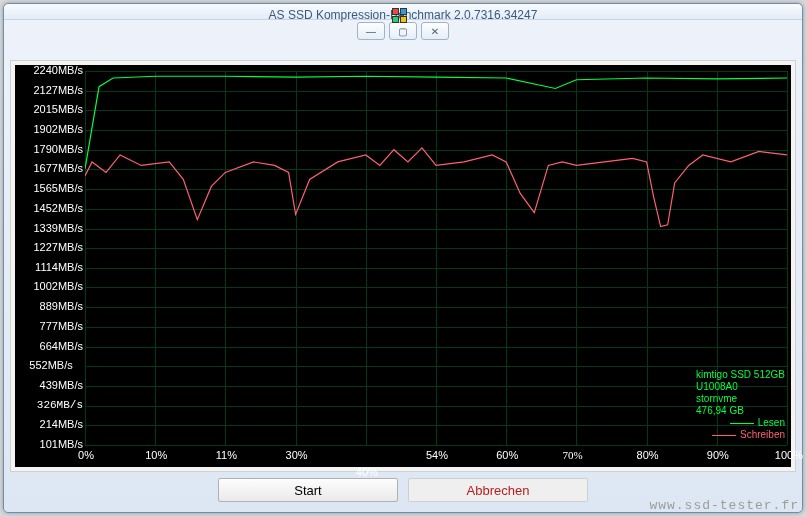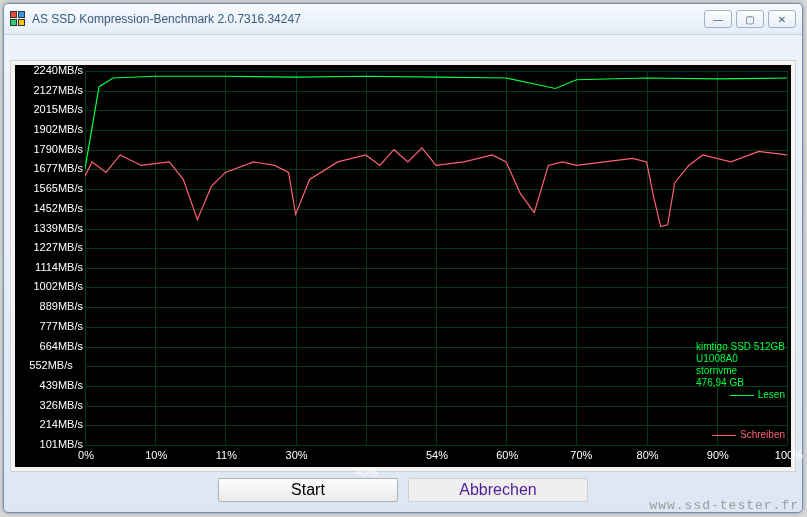--- a/index.html
+++ b/index.html
@@ -17,24 +17,25 @@
     width: 800px; height: 510px;
     background: linear-gradient(#eef3fa, #dde7f3);
     border: 1px solid #6a8fb5;
     border-radius: 5px;
     box-shadow: 0 0 4px rgba(0,0,0,0.3);
   }
   .titlebar {
     height: 16px;
     display: flex;
     align-items: center;
-    padding: 15px 6px;
+    padding: 4px 6px;
     background: linear-gradient(#f7fbff, #e3ecf7);
     border-bottom: 1px solid #c8d4e3;
     border-radius: 5px 5px 0 0;
+    flex-direction: column;
   }
   .app-icon { width: 16px; height: 16px; margin-right: 6px; display:inline-block; position:relative; }
   .app-icon .sq { position:absolute; width:7px; height:7px; border:1px solid #333; }
   .app-icon .s1 { background:#e74c3c; left:0; top:0; }
   .app-icon .s2 { background:#3498db; left:8px; top:0; }
   .app-icon .s3 { background:#2ecc71; left:0; top:8px; }
   .app-icon .s4 { background:#f1c40f; left:8px; top:8px; }
   .title { color: #3b5a7a; font-size: 12px; flex: 1; }
   .win-controls { display:flex; gap:4px; }
   .win-btn {
@@ -88,38 +89,38 @@
     position:absolute;
     right:6px; bottom:26px;
     font-size: 10px;
     font-family: Arial, sans-serif;
     line-height: 1.2;
   }
   .legend .drv { color:#00ff40; }
   .legend-row { display:flex; align-items:center; justify-content:flex-end; gap:4px; }
   .legend-line { width:24px; height:0; border-top:1px solid; display:inline-block; }
   .lesen { color:#00ff40; }
-  .schreiben { color:#ff6070;margin-top:28px; }
+  .schreiben { color:#ff6070; }
   .button-row {
     position:absolute;
     left:6px; right:6px; bottom:8px;
     height:26px;
     display:flex;
     justify-content:center;
     gap:10px;
   }
   .btn {
     width: 180px; height: 24px;
     border: 1px solid #b0b0b0;
     background: linear-gradient(#fdfdfd, #eaeaea);
     border-radius: 2px;
-    font-size: 16px;
+    font-size: 13px;
     display:flex; align-items:center; justify-content:center;
   }
-  .btn.disabled { color:#4c1d95; background:#efefef; border-color:#cfcfcf; }
+  .btn.disabled { color:#b91c1c; background:#efefef; border-color:#cfcfcf; }
   .watermark {
     position:absolute;
     right:8px; bottom:4px;
     color:#9c9c9c;
     font-family: "Courier New", monospace;
     font-size: 13px;
     letter-spacing: 1px;
   }
 </style>
 </head>
@@ -140,21 +141,21 @@
       <div class="win-btn">✕</div>
     </div>
   </div>
 
 
   <div class="client">
     <div class="chart-area">
       <div id="ylabels">
           <div class="ylabel" style="left: 4px; top: 373px; width: 64px; text-align: right;">101MB/s</div>
           <div class="ylabel" style="left: 4px; top: 353.242px; width: 64px; text-align: right;">214MB/s</div>
-          <div class="ylabel" style="left: 4px; top: 333.659px; width: 64px; text-align: right;">326MB/s</div>
+          <div class="ylabel" style="left: 4px; top: 333.659px; width: 64px; text-align: right; font-family: Liberation Mono, monospace;">326MB/s</div>
           <div class="ylabel" style="left: 4px; top: 313.901px; width: 64px; text-align: right;">439MB/s</div>
           <div class="ylabel" style="left: 4px; top: 294.144px; width: 64px; text-align: center;">552MB/s</div>
           <div class="ylabel" style="left: 4px; top: 274.561px; width: 64px; text-align: right;">664MB/s</div>
           <div class="ylabel" style="left: 4px; top: 254.803px; width: 64px; text-align: right;">777MB/s</div>
           <div class="ylabel" style="left: 4px; top: 235.22px; width: 64px; text-align: right;">889MB/s</div>
           <div class="ylabel" style="left: 4px; top: 215.462px; width: 64px; text-align: right;">1002MB/s</div>
           <div class="ylabel" style="left: 4px; top: 195.879px; width: 64px; text-align: right;">1114MB/s</div>
           <div class="ylabel" style="left: 4px; top: 176.121px; width: 64px; text-align: right;">1227MB/s</div>
           <div class="ylabel" style="left: 4px; top: 156.538px; width: 64px; text-align: right;">1339MB/s</div>
           <div class="ylabel" style="left: 4px; top: 136.78px; width: 64px; text-align: right;">1452MB/s</div>
@@ -167,21 +168,21 @@
           <div class="ylabel" style="left: 4px; top: -1px; width: 64px; text-align: right;">2240MB/s</div>
         </div>
       <div id="xlabels">
           <div class="xlabel" style="top: 384px; left: 56px; width: 30px; text-align: center;">0%</div>
           <div class="xlabel" style="top: 384px; left: 126.2px; width: 30px; text-align: center;">10%</div>
           <div class="xlabel" style="top: 384px; left: 196.4px; width: 30px; text-align: center;">11%</div>
           <div class="xlabel" style="top: 384px; left: 266.6px; width: 30px; text-align: center;">30%</div>
           <div class="xlabel" style="top: 401px; left: 336.8px; width: 30px; text-align: center;">40%</div>
           <div class="xlabel" style="top: 384px; left: 407px; width: 30px; text-align: center;">54%</div>
           <div class="xlabel" style="top: 384px; left: 477.2px; width: 30px; text-align: center;">60%</div>
-          <div class="xlabel" style="top: 384px; left: 547.4px; width: 30px; text-align: right;">70%</div>
+          <div class="xlabel" style="top: 384px; left: 547.4px; width: 30px; text-align: left; font-family: Liberation Serif, serif;">70%</div>
           <div class="xlabel" style="top: 384px; left: 617.6px; width: 30px; text-align: center;">80%</div>
           <div class="xlabel" style="top: 384px; left: 687.8px; width: 30px; text-align: center;">90%</div>
           <div class="xlabel" style="top: 384px; left: 758px; width: 30px; text-align: right;">100%</div>
         </div>
       <div id="grid">
           <div class="gridline-h" style="top: 380px;"></div>
           <div class="gridline-h" style="top: 360.242px;"></div>
           <div class="gridline-h" style="top: 340.659px;"></div>
           <div class="gridline-h" style="top: 320.901px;"></div>
           <div class="gridline-h" style="top: 301.144px;"></div>

